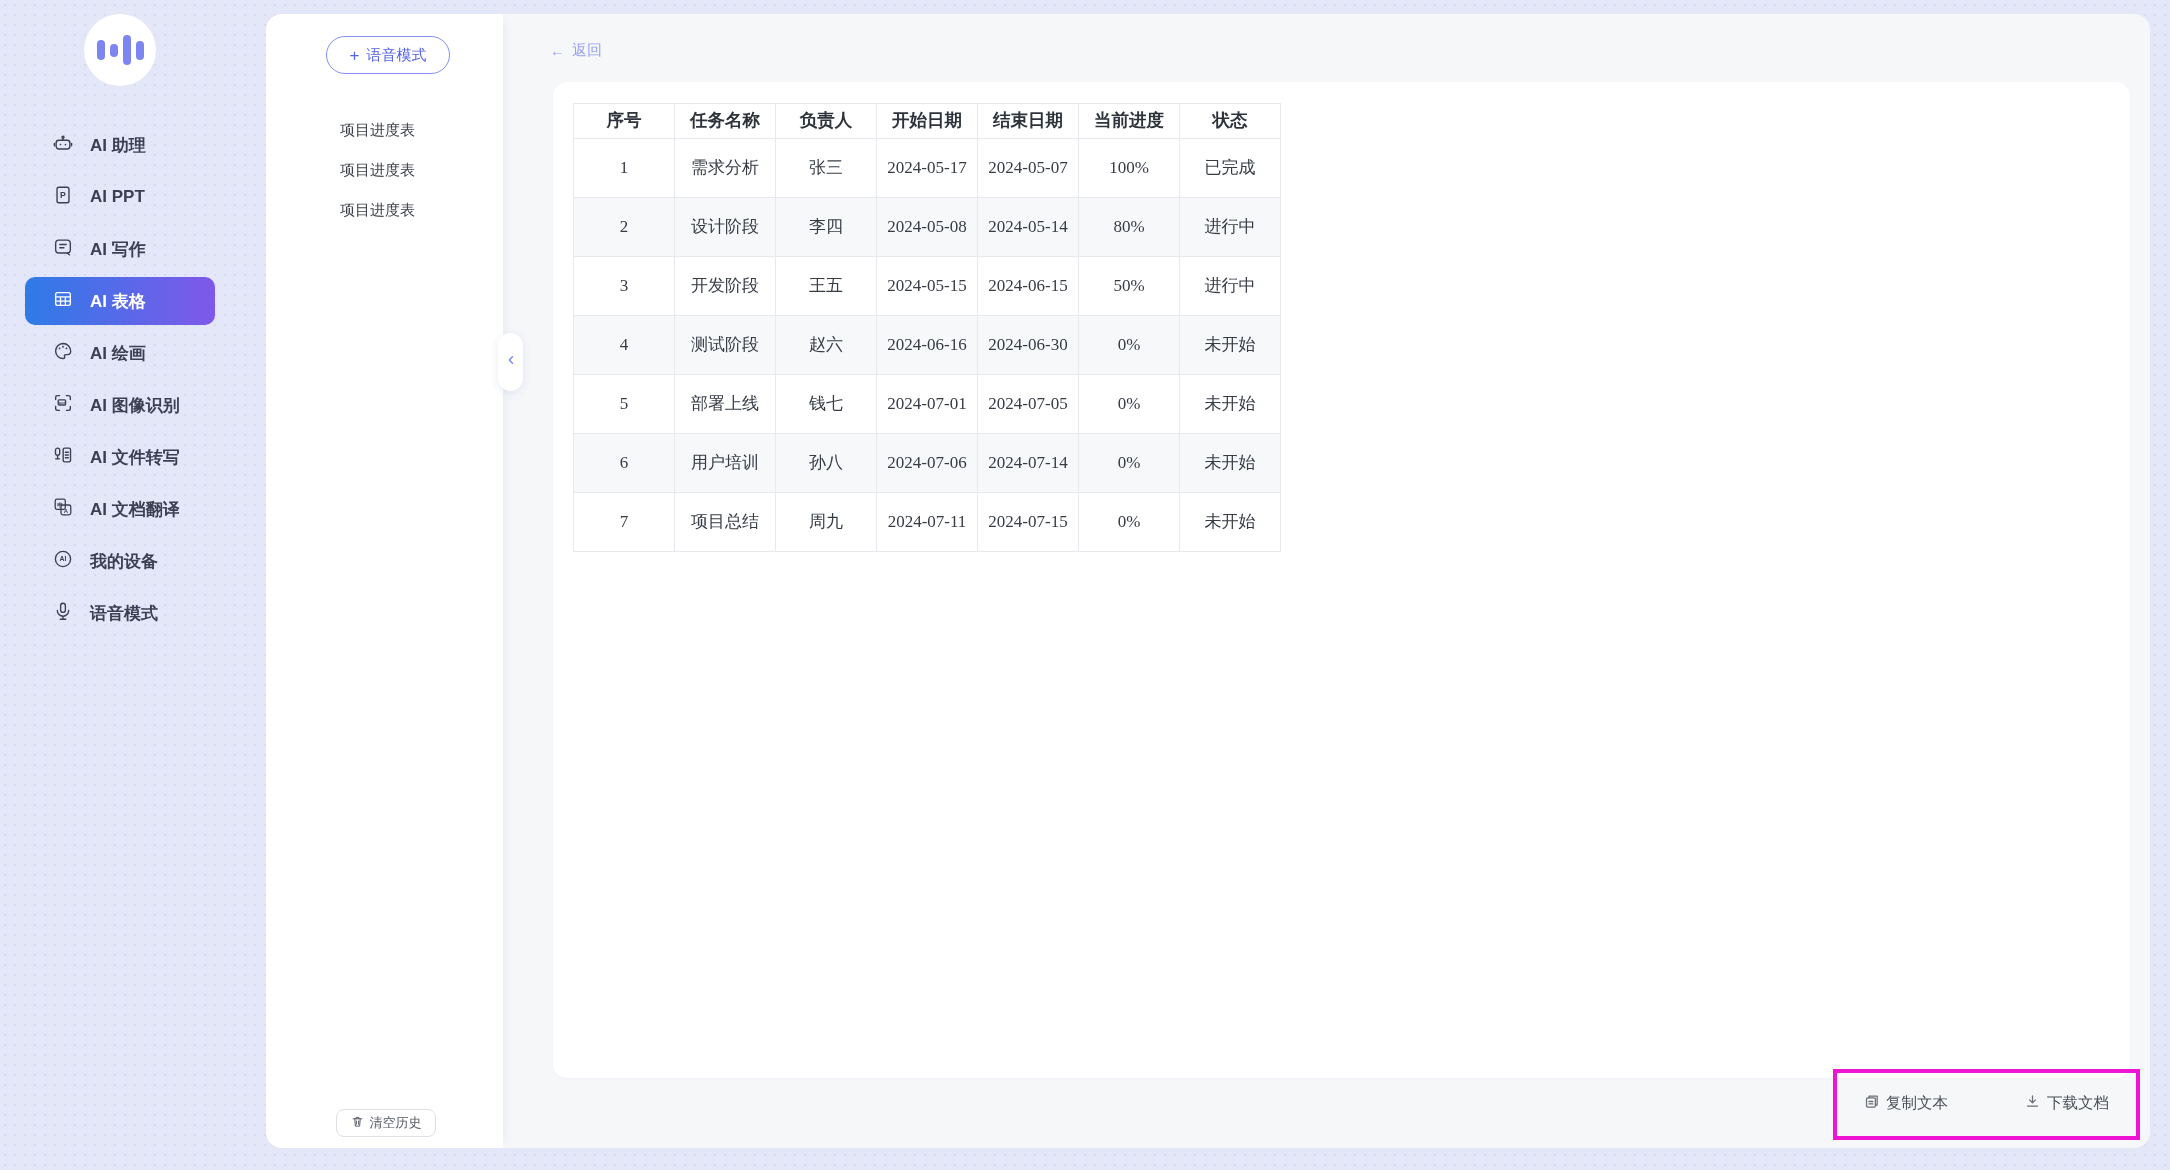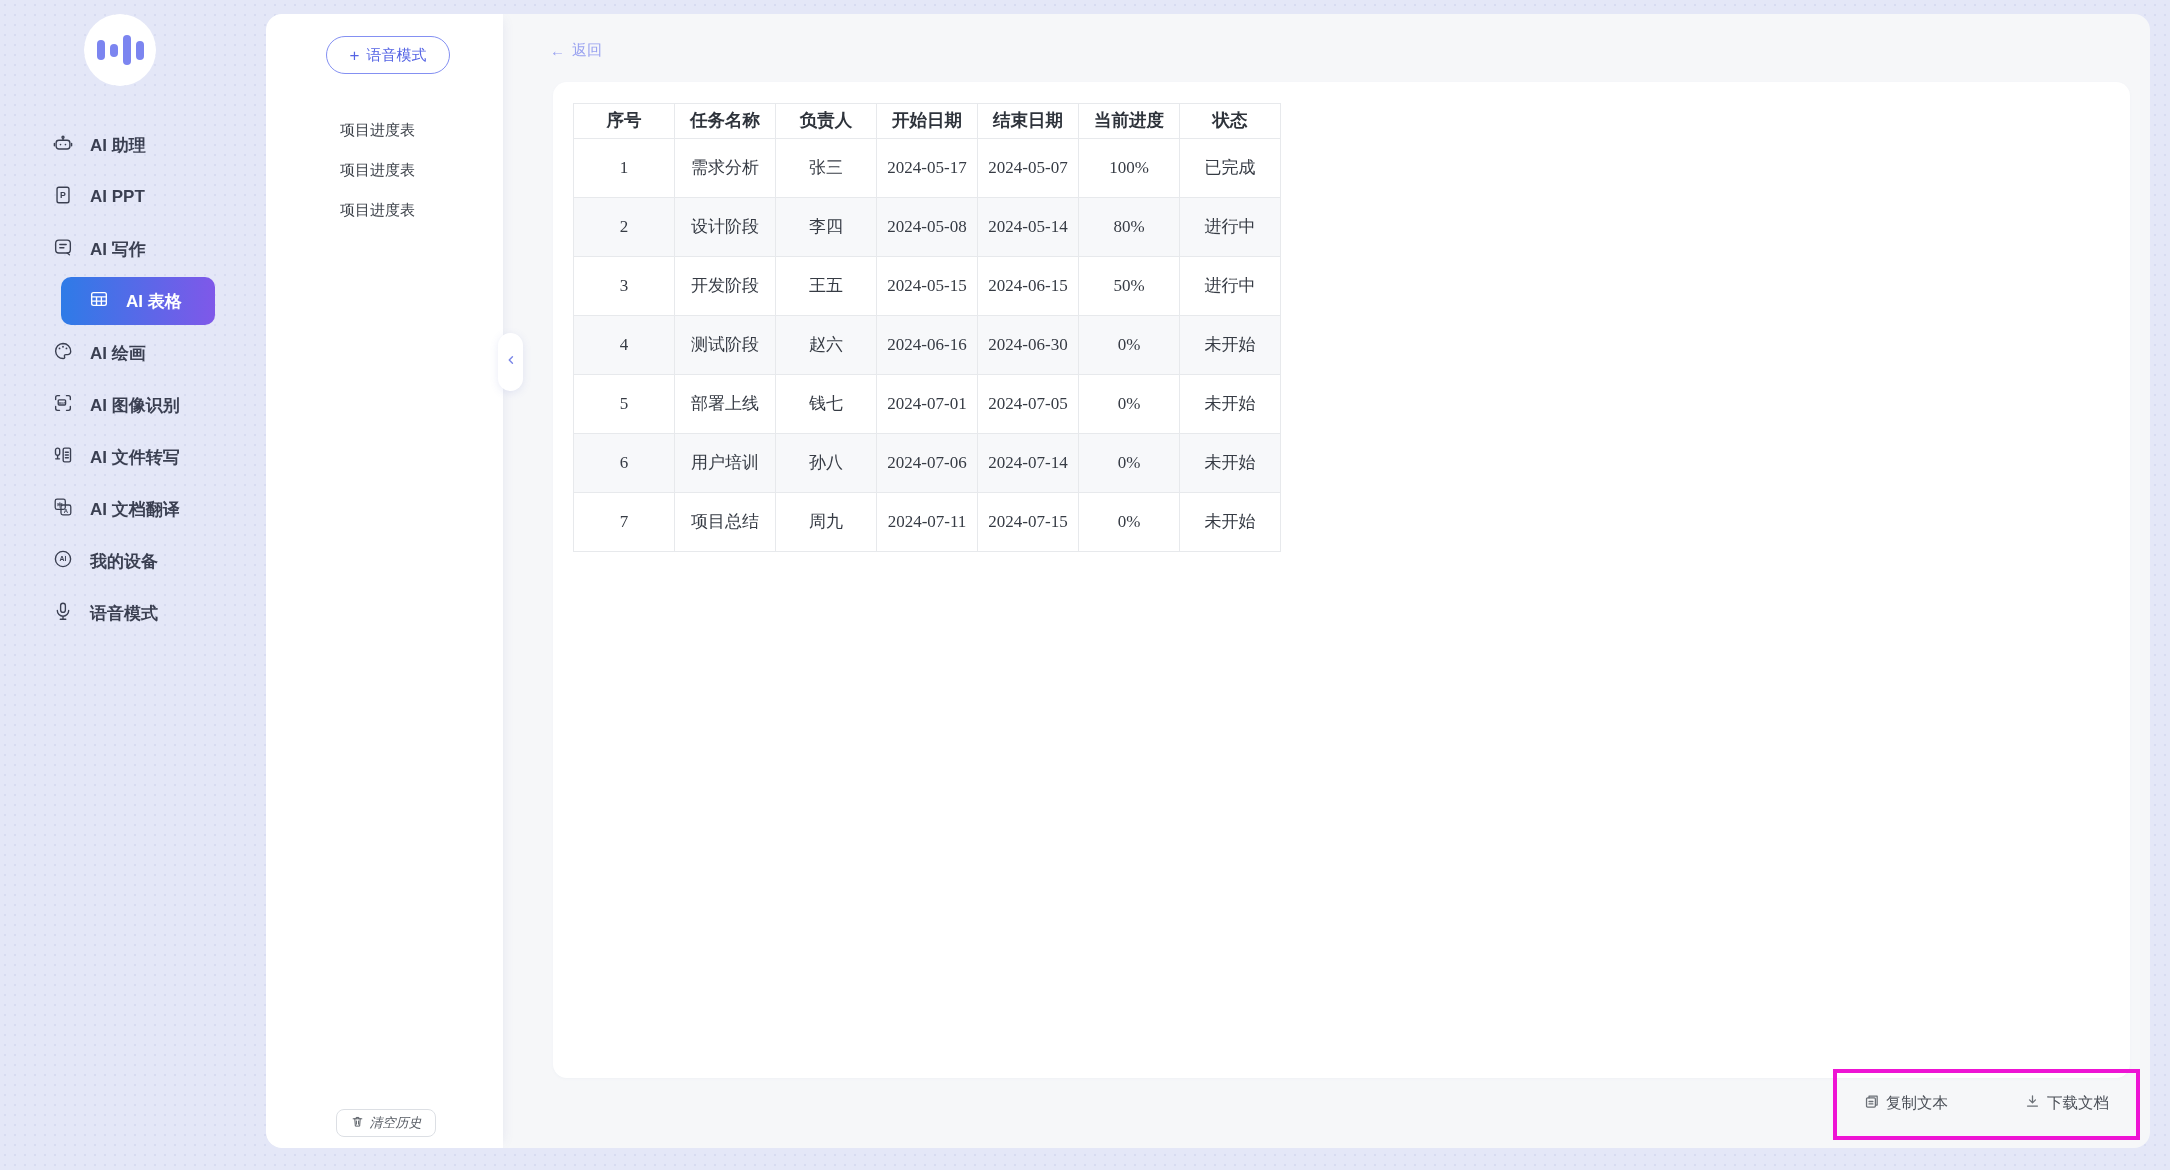--- a/index.html
+++ b/index.html
@@ -29,21 +29,20 @@
           display:flex; flex-direction:column; gap:4px; }
   .menu-item {
     height:48px; display:flex; align-items:center; gap:16px;
     padding-left:27px; border-radius:10px; cursor:pointer;
     font-size:17px; font-weight:600; color:#3a3f51;
   }
   .menu-item svg { width:22px; height:22px; flex:0 0 22px; }
   .menu-item.active {
     background:linear-gradient(90deg,#2e7be7,#7f58e9);
     color:#fff;
-    margin-left:36px;
   }
 
   
   .wrapper {
     position:absolute; left:266px; top:14px; width:1884px; height:1134px;
     background:#f6f7f9; border-radius:16px; overflow:hidden;
   }
 
   
   .conv-panel {
@@ -64,21 +63,20 @@
     height:40px; line-height:40px; padding-left:74px;
     font-size:15px; color:#3a3f47; cursor:pointer;
     white-space:nowrap; overflow:hidden;
   }
   .clear-history-btn {
     position:absolute; left:70px; bottom:11px; width:100px; height:28px;
     background:#fff; border:1px solid #dcdfe4; border-radius:8px;
     color:#565b63; font-size:13px;
     display:flex; align-items:center; justify-content:center; gap:6px;
     cursor:pointer;
-    font-style:italic;
   }
   .clear-history-btn svg { width:13px; height:13px; }
 
   .collapse-handle {
     position:absolute; left:232px; top:319px; width:25px; height:58px;
     background:#fff; border-radius:13px;
     display:flex; align-items:center; justify-content:center;
     box-shadow:0 2px 8px rgba(100,110,200,0.14);
     cursor:pointer; z-index:3;
   }

